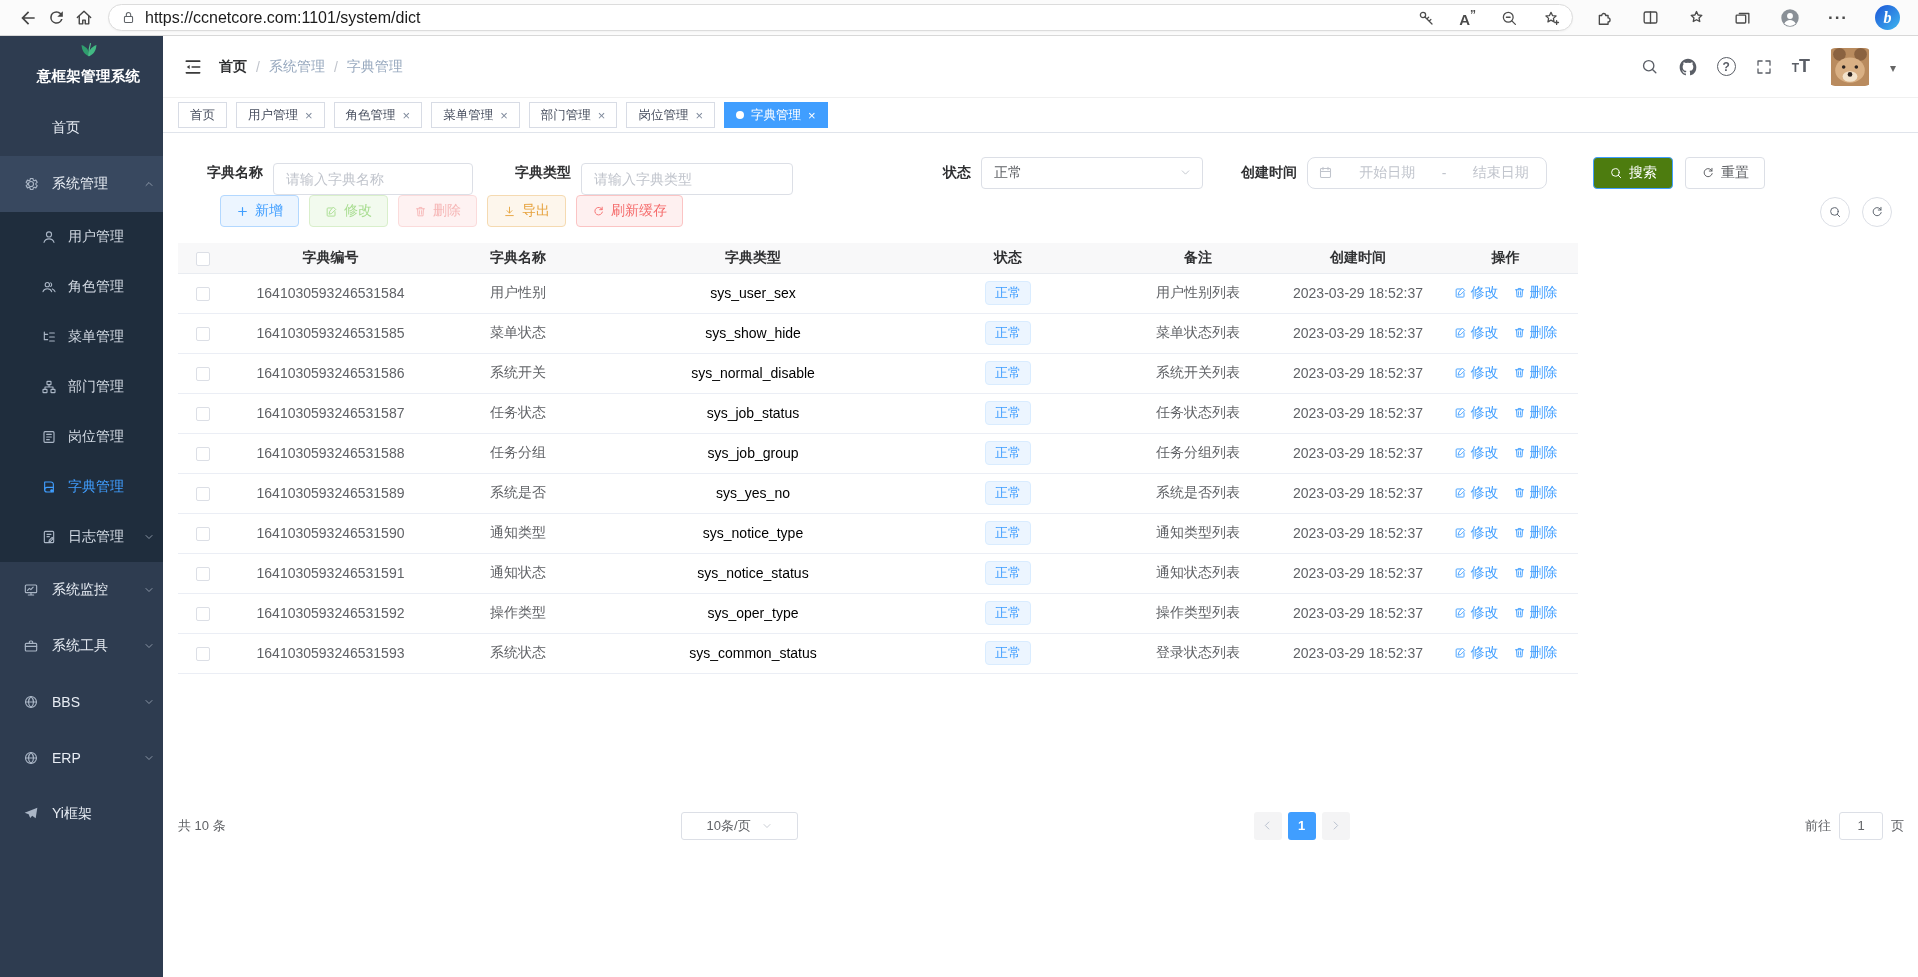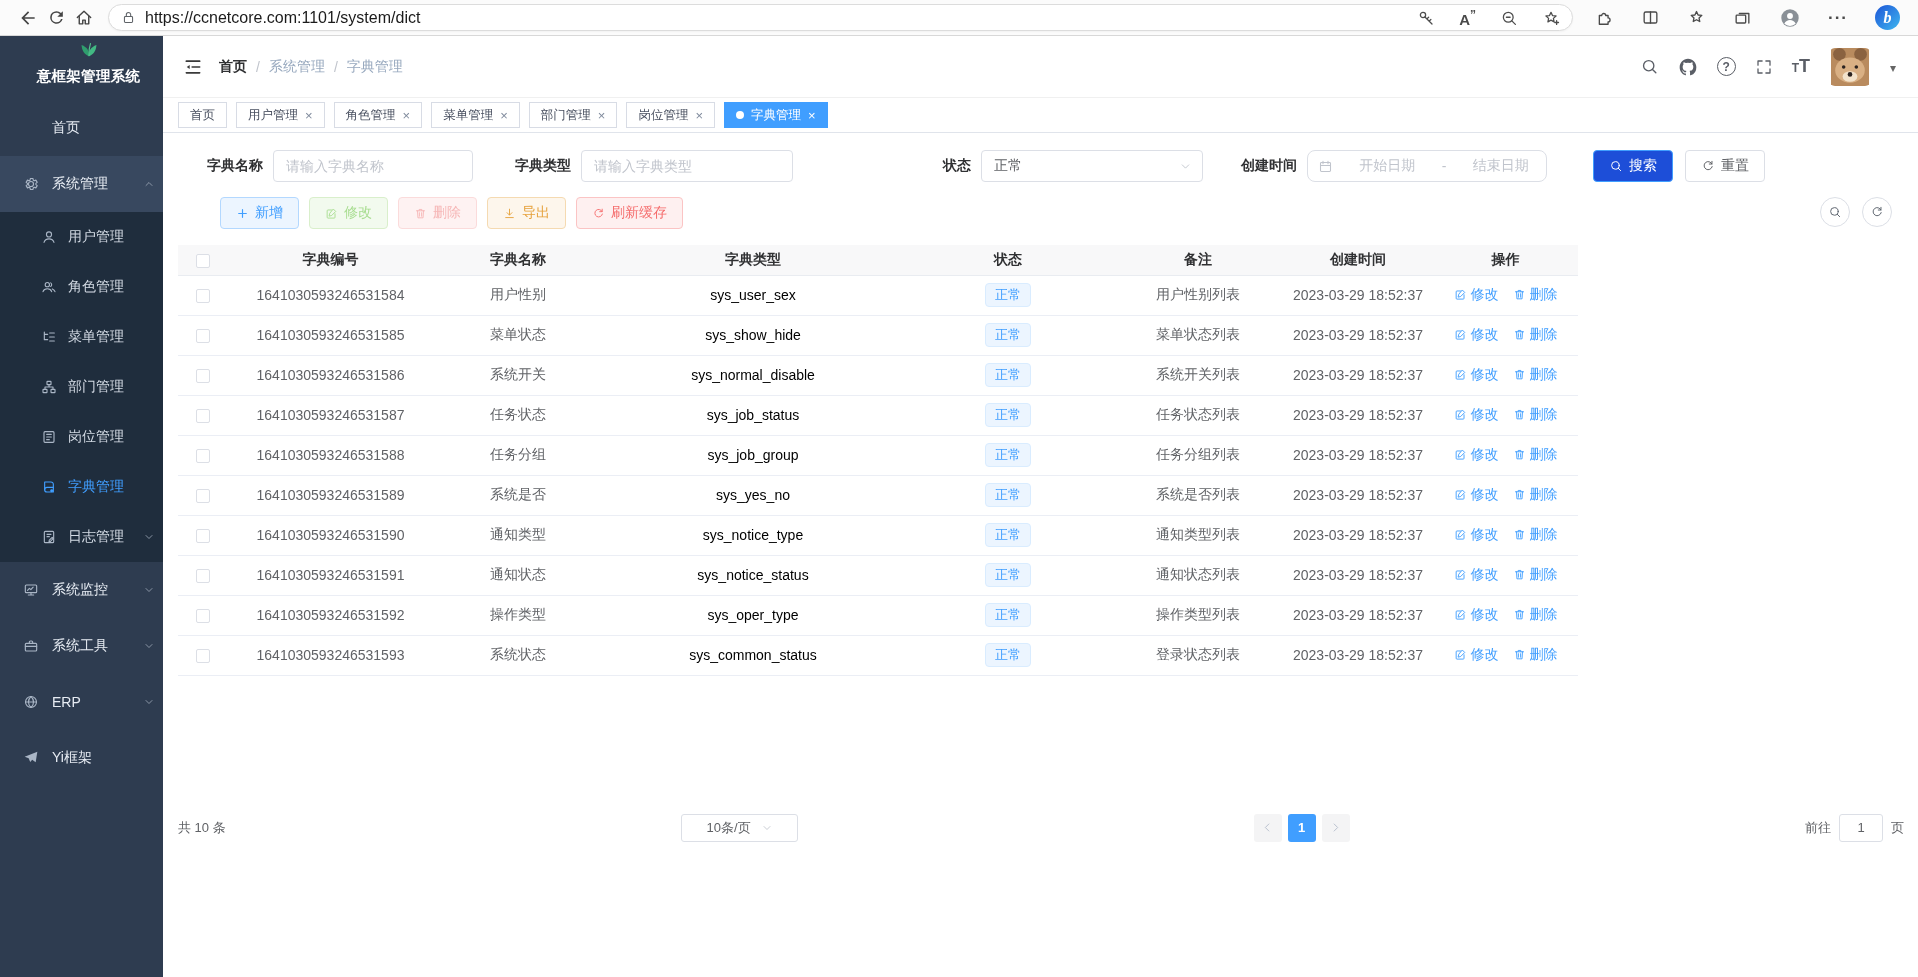--- a/index.html
+++ b/index.html
@@ -75,37 +75,37 @@
   .tab-close::before { content:"\00D7"; }
   .tab.active { background:#409eff; border-color:#409eff; color:#fff; }
   .tab.active .tab-close { color:#fff; }
 
   
   .content { flex:1; background:#fff; padding:0 12px 0 15px; }
 
   .filters { display:flex; align-items:center; margin-top:17px; padding-left:29px; }
   .f-label { font-size:14px; font-weight:700; color:#303133; white-space:nowrap; }
   .f-input { height:32px; border:1px solid #dcdfe6; border-radius:4px; padding:0 12px;
-    font-size:14px; color:#606266; margin-left:10px; font-family:inherit; outline:none; }
+    font-size:14px; color:#606266; margin-left:10px; font-family:inherit; outline:none;margin-top:13px; }
   .f-input::placeholder { color:#c0c4cc; }
   .in-name { width:200px; } .in-type { width:212px; }
   .f-select { width:222px; height:32px; border:1px solid #dcdfe6; border-radius:4px; margin-left:10px;
     display:flex; align-items:center; padding:0 10px 0 12px; font-size:14px; color:#606266; cursor:pointer; }
   .f-select .chev { margin-left:auto; color:#c0c4cc; }
   .f-date { width:240px; height:32px; border:1px solid #dcdfe6; border-radius:8px; margin-left:10px;
     display:flex; align-items:center; padding:0 10px; font-size:14px; color:#c0c4cc; cursor:pointer;gap:19px; }
   .f-date .ph { flex:1; text-align:center; }
   .ml42 { margin-left:42px; } .ml150 { margin-left:150px; } .ml38 { margin-left:38px; }
   .btn { height:32px; border-radius:4px; border:1px solid transparent; font-size:14px;
     display:inline-flex; align-items:center; gap:6px; padding:0 15px; cursor:pointer;
     font-family:inherit; white-space:nowrap; }
-  .btn-search { background:#1d4ed8; border-color:#409eff; color:#fff; margin-left:46px; }
+  .btn-search { background:#4d7c0f; border-color:#409eff; color:#fff; margin-left:46px; }
   .btn-reset { background:#fff; border-color:#dcdfe6; color:#606266; margin-left:12px; }
 
-  .toolbar { display:flex; align-items:flex-start; margin-top:15px; }
+  .toolbar { display:flex; align-items:flex-end; }
   .tb-group { display:flex; align-items:center; gap:10px; margin-left:42px; }
   .b-add   { color:#409eff; background:#ecf5ff; border-color:#b3d8ff; }
   .b-edit  { color:#a8dd90; background:#f2faee; border-color:#d9efcb; }
   .b-del   { color:#f6b6b6; background:#fef2f2; border-color:#fbdbdb; }
   .b-exp   { color:#e6a23c; background:#fdf6ec; border-color:#f5dab1; }
   .b-cache { color:#f56c6c; background:#fef0f0; border-color:#fbc4c4; }
   .tb-right { margin-left:auto; display:flex; align-items:center; gap:12px; margin-right:14px; }
   .circ-btn { width:30px; height:30px; border-radius:50%; border:1px solid #dcdfe6; background:#fff;
     color:#5f6670; display:flex; align-items:center; justify-content:center; cursor:pointer; }
 
@@ -365,20 +365,34 @@
             </svg>
           </span>
         </div>
         <div class="s-item">
           <span class="s-icon">
             <svg class="ic" width="16" height="16" viewBox="0 0 24 24">
               <circle cx="12" cy="12" r="8.2"></circle>
               <path d="M3.8 12h16.4M12 3.8c2.5 2.2 3.8 5 3.8 8.2s-1.3 6-3.8 8.2C9.5 18 8.2 15.2 8.2 12s1.3-6 3.8-8.2z"></path>
             </svg>
           </span>
+          <span class="s-label">BBS</span>
+          <span class="s-chev">
+            <svg class="ic" width="12" height="12" viewBox="0 0 24 24">
+              <path d="M6 9l6 6 6-6"></path>
+            </svg>
+          </span>
+        </div>
+        <div class="s-item">
+          <span class="s-icon">
+            <svg class="ic" width="16" height="16" viewBox="0 0 24 24">
+              <circle cx="12" cy="12" r="8.2"></circle>
+              <path d="M3.8 12h16.4M12 3.8c2.5 2.2 3.8 5 3.8 8.2s-1.3 6-3.8 8.2C9.5 18 8.2 15.2 8.2 12s1.3-6 3.8-8.2z"></path>
+            </svg>
+          </span>
           <span class="s-label">ERP</span>
           <span class="s-chev">
             <svg class="ic" width="12" height="12" viewBox="0 0 24 24">
               <path d="M6 9l6 6 6-6"></path>
             </svg>
           </span>
         </div>
         <div class="s-item">
           <span class="s-icon">
             <svg class="ic" width="16" height="16" viewBox="0 0 24 24">

